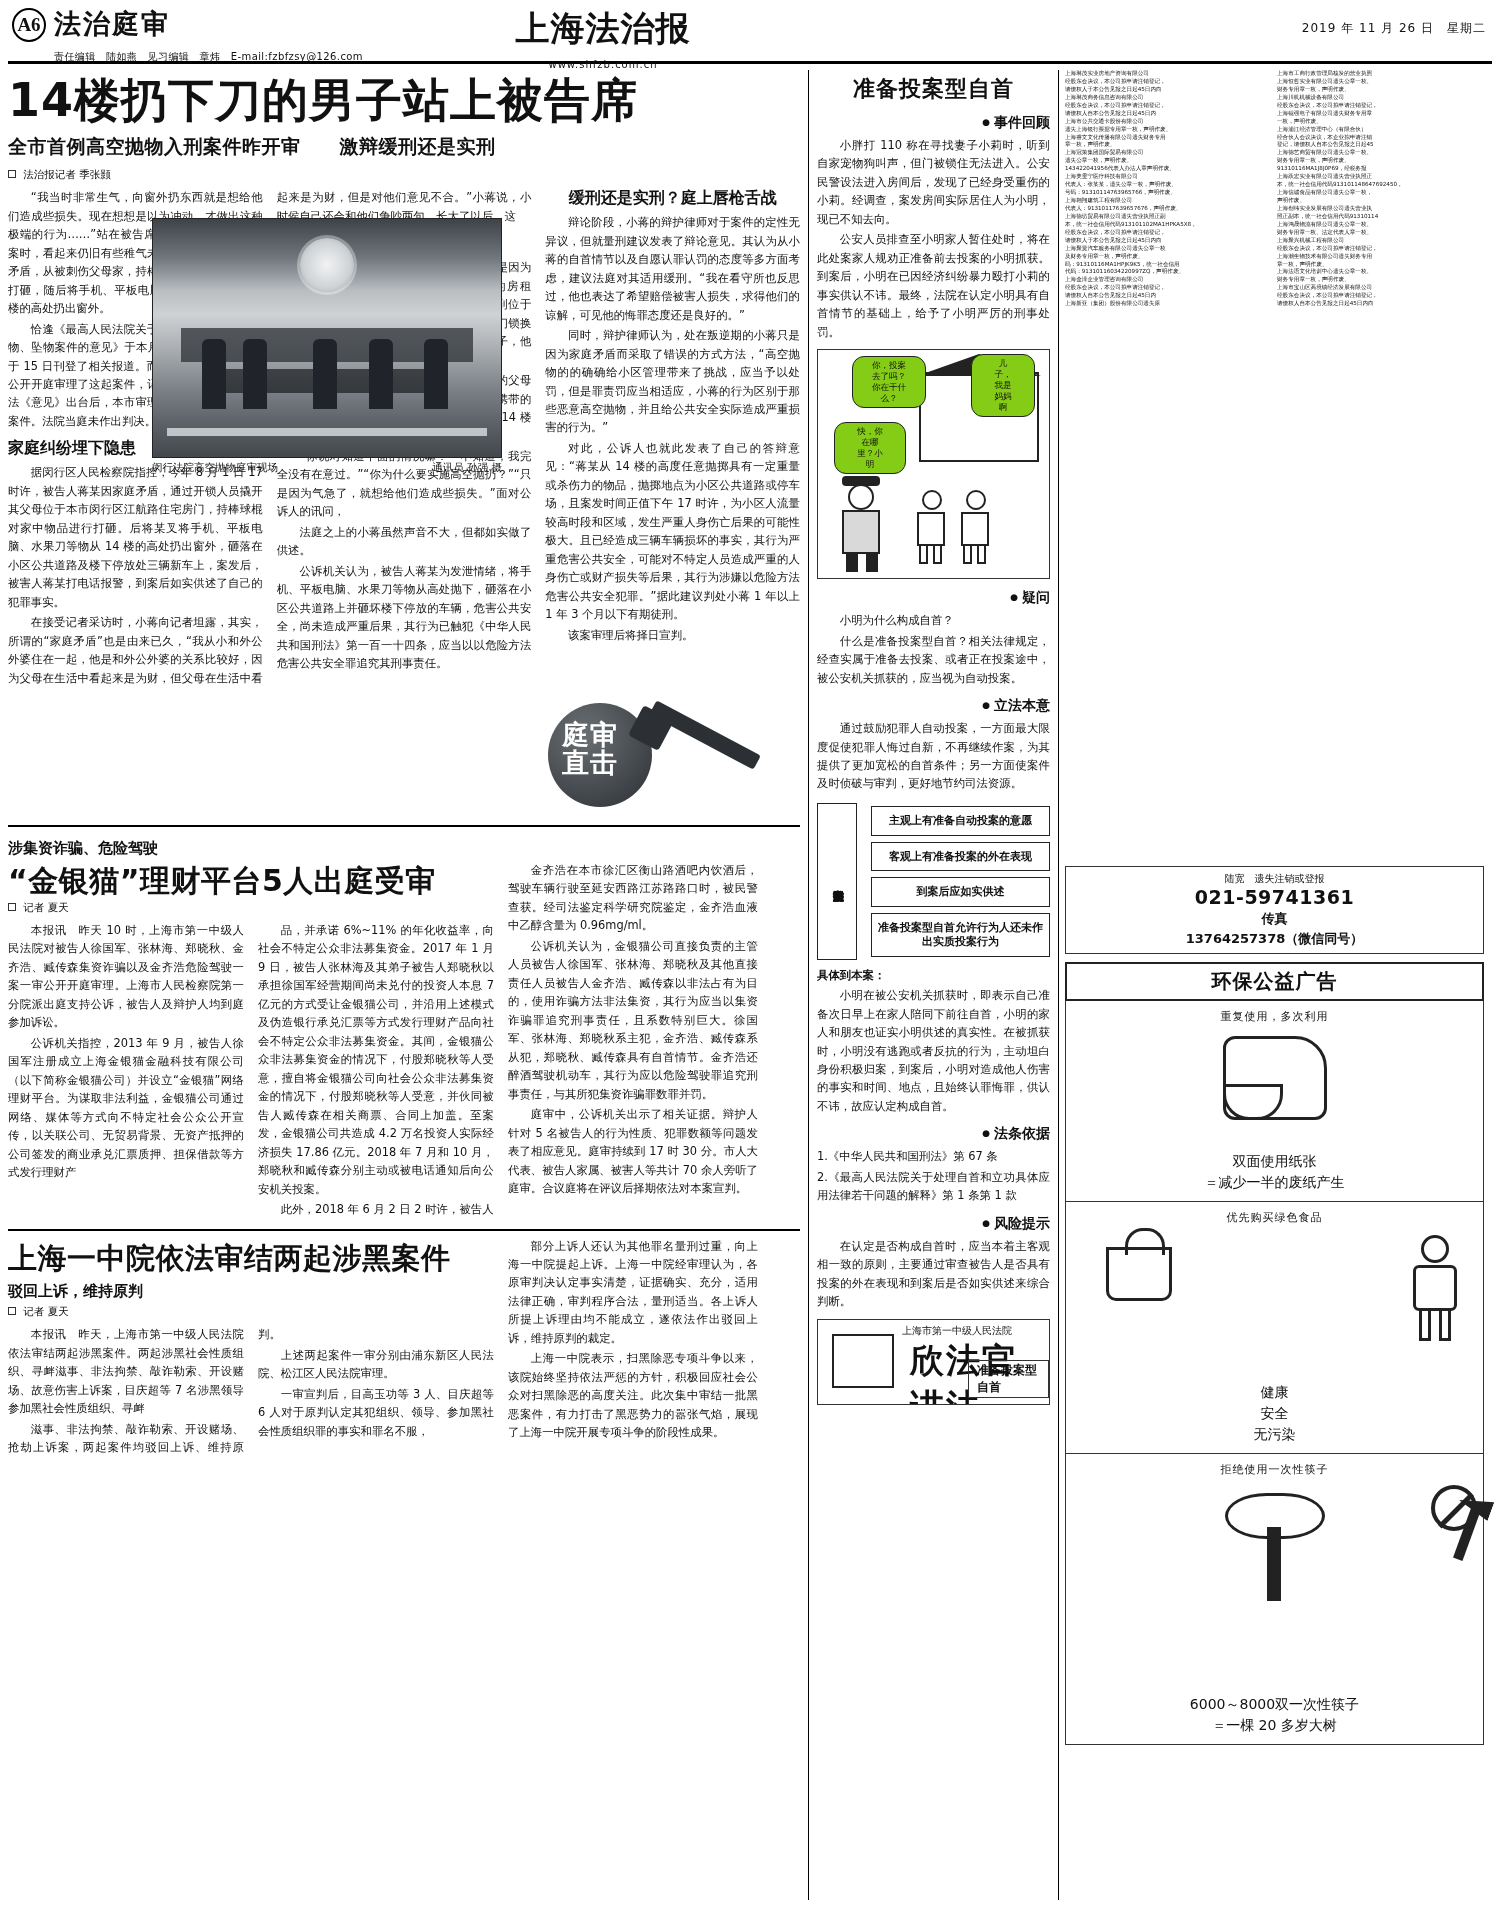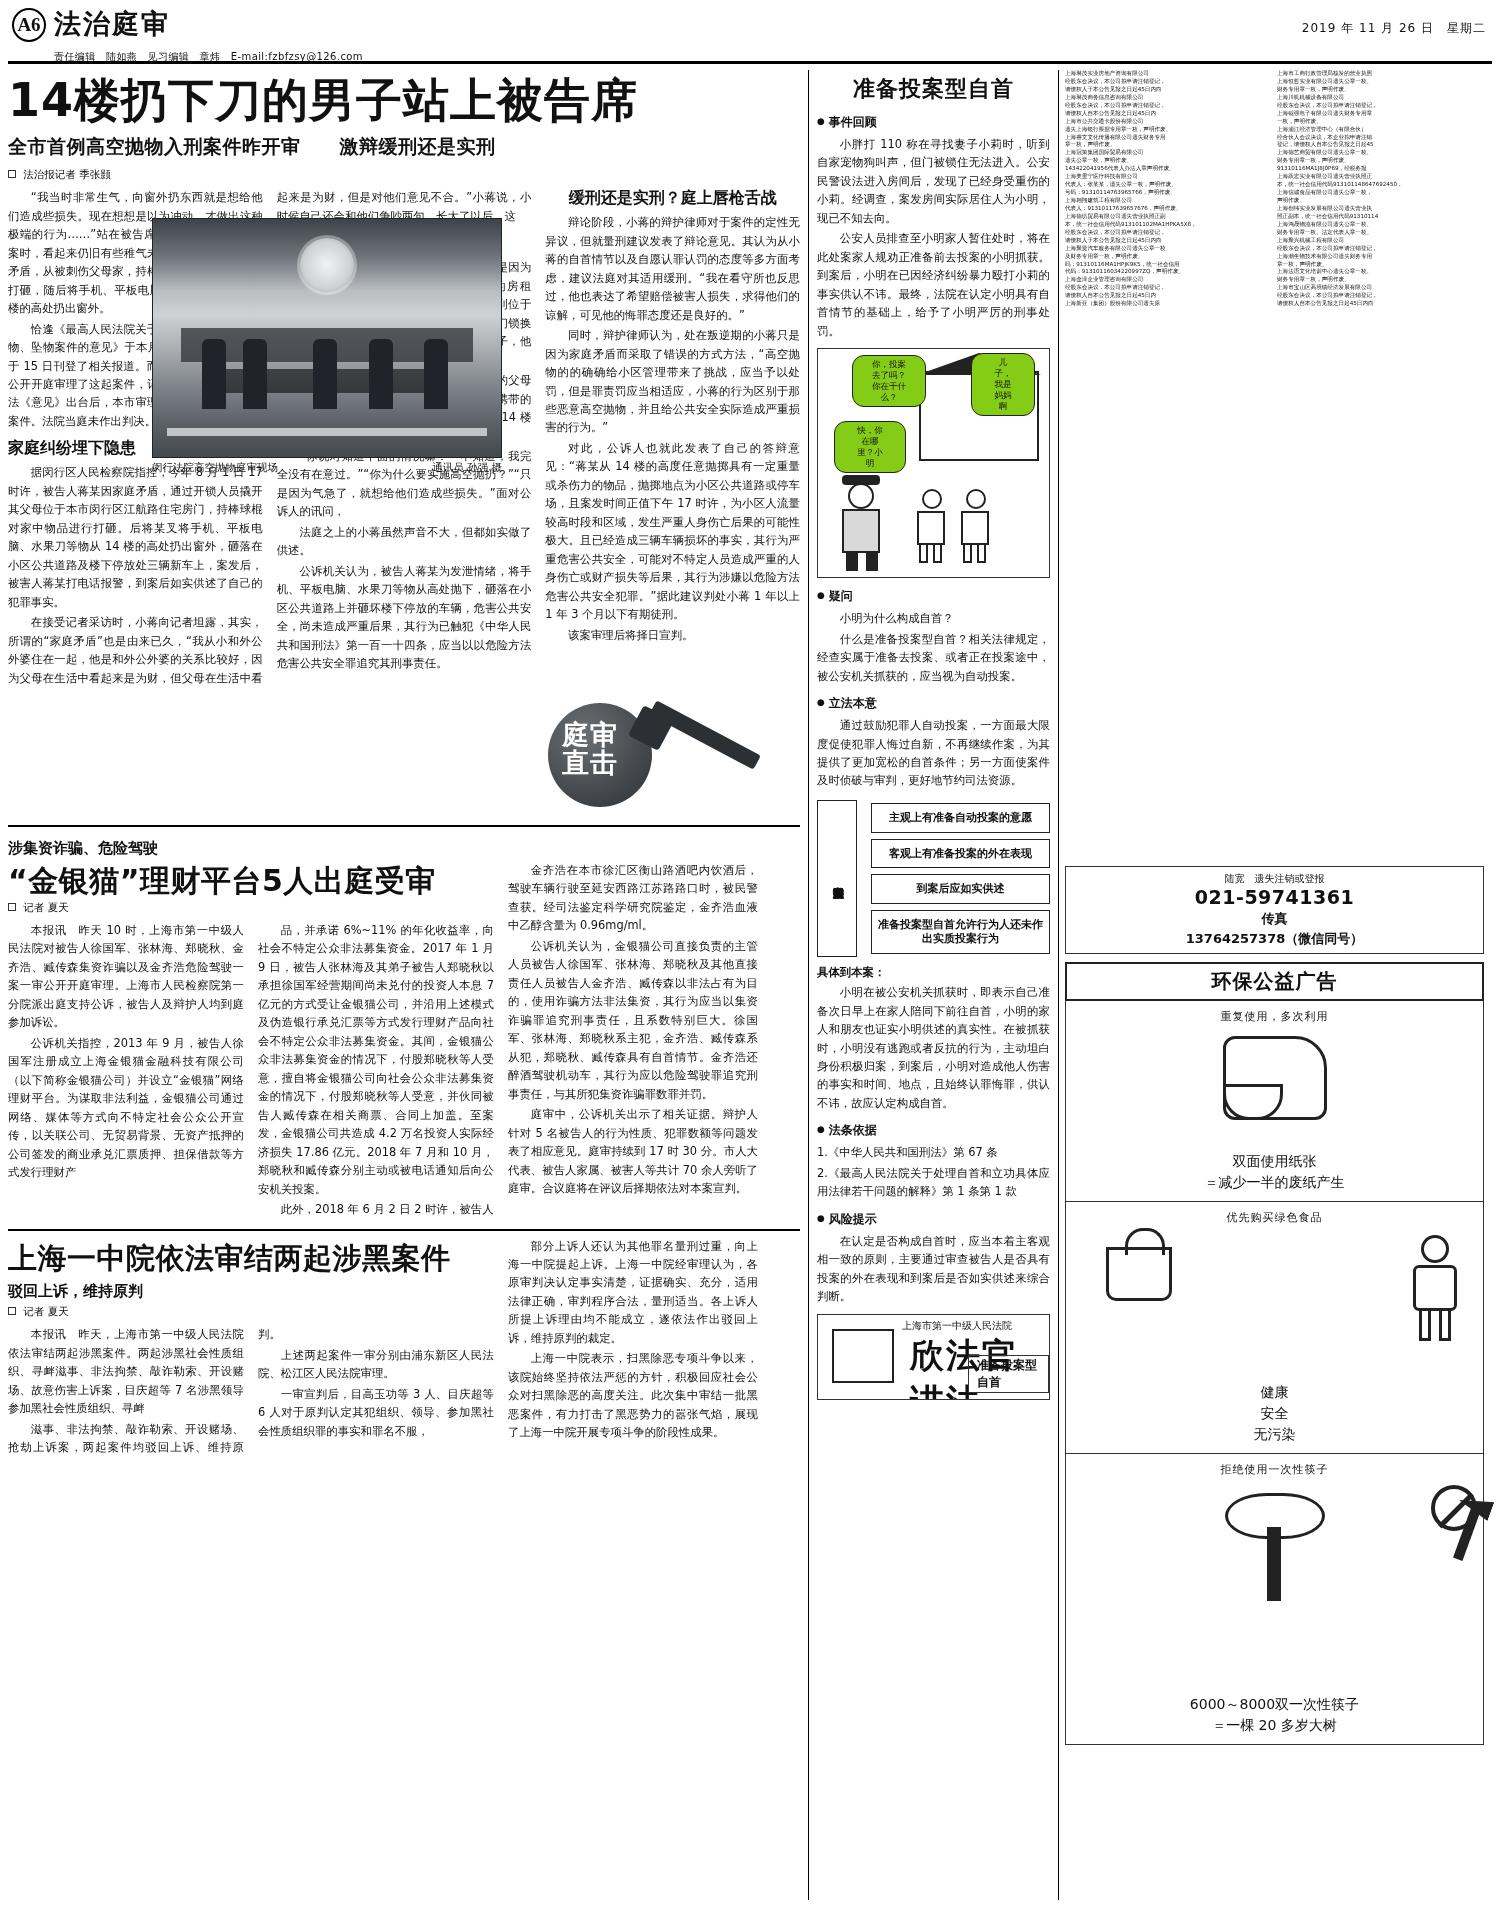--- a/index.html
+++ b/index.html
@@ -78,21 +78,21 @@
     box-shadow:0 0 0 3px rgba(255,255,255,.35);
   }
   .photo .bench { position:absolute; left:8%; right:8%; top:46%; height:14%; background:rgba(40,44,48,.72); }
   .photo .bench2 { position:absolute; left:16%; right:16%; top:63%; height:10%; background:rgba(25,28,31,.7); }
   .photo .fig { position:absolute; bottom:20%; width:24px; height:70px; background:#20242a; border-radius:6px 6px 0 0; }
   .photo .rail { position:absolute; left:4%; right:4%; bottom:9%; height:8px; background:rgba(230,232,234,.75); }
   .photo-cap { display:flex; justify-content:space-between; font-size:10.5px; margin-top:3px; }
 
   
   .featureTitle { font-size:22px; font-weight:bold; text-align:center; margin:4px 0 8px; letter-spacing:1px; }
-  .dotHead { font-size:12px; font-weight:bold; margin:10px 0 4px; }
+  .dotHead { font-size:14px; font-weight:bold; margin:10px 0 4px;text-align:right; }
   .dotHead:before { content:"●"; font-size:9px; vertical-align:2px; margin-right:4px; }
   p.bodyB { font-size:11.4px; line-height:1.62; text-align:justify; text-indent:2em; margin:0 0 2px; }
 
   
   .cartoon { border:1px solid #333; height:230px; position:relative; margin:8px 0; background:#fff; overflow:hidden; }
   .cartoon .house { position:absolute; right:10px; top:22px; width:120px; height:90px; border:2px solid #222; }
   .cartoon .roof { position:absolute; right:8px; top:4px; width:0;height:0; border-left:62px solid transparent; border-right:62px solid transparent; border-bottom:22px solid #222; }
   .bubble { position:absolute; border:1.6px solid #222; border-radius:12px; font-size:8.5px; padding:3px 19px; line-height:1.3; background:#84cc16; text-align:center; }
   .cop { position:absolute; left:18px; bottom:6px; width:52px; height:96px; }
   .cop .head { position:absolute; left:12px; top:8px; width:26px;height:26px;border:2px solid #222;border-radius:50%; }
@@ -178,20 +178,24 @@
 <body>
 
 <div class="page">
 
   <div class="masthead">
     <div class="page-badge">A6</div>
     <div class="mh-left">
       <div class="mh-section">法治庭审</div>
       <div class="mh-credits">责任编辑　陆如燕　见习编辑　章炜　E-mail:fzbfzsy@126.com</div>
     </div>
+    <div class="mh-center">
+      <div class="mh-title">上海法治报</div>
+      <div class="mh-url">www.shfzb.com.cn</div>
+    </div>
     <div class="mh-right">2019 年 11 月 26 日　星期二</div>
   </div>
 
   <div class="body-wrap">
 
     <div class="colA">
 
       <h1 class="lead">14楼扔下刀的男子站上被告席</h1>
       <div class="subhead">全市首例高空抛物入刑案件昨开审　　激辩缓刑还是实刑</div>
       <div class="byline">

